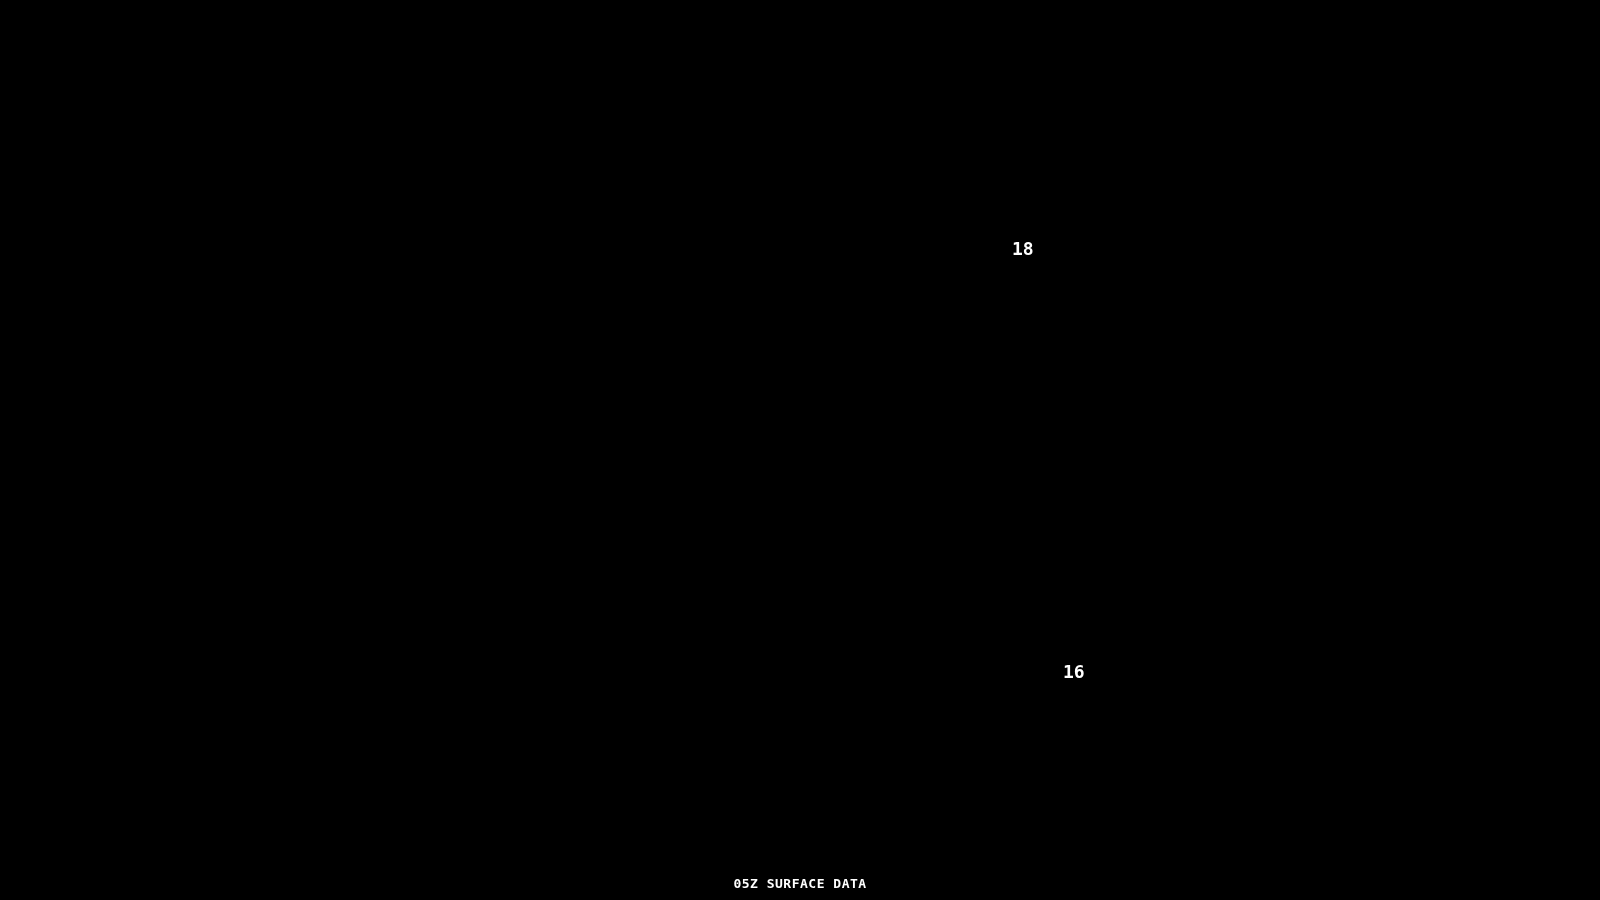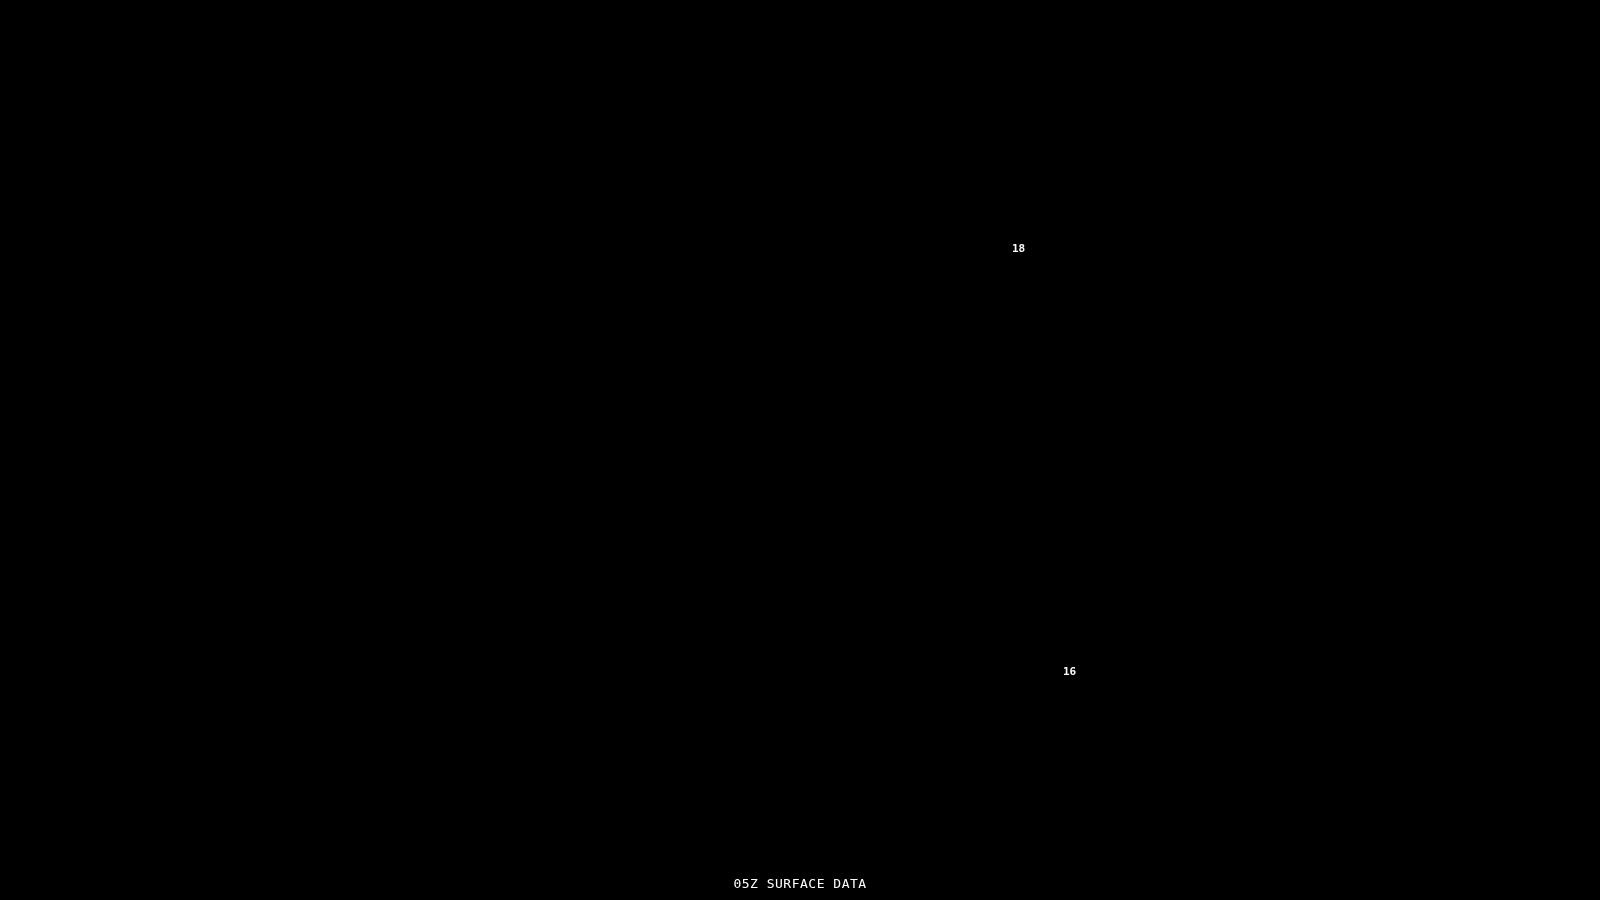--- a/index.html
+++ b/index.html
@@ -11,33 +11,33 @@
     position: relative;
     width: 1600px;
     height: 900px;
     background: #000000;
     overflow: hidden;
     font-family: "DejaVu Sans Mono", monospace;
   }
   .station {
     position: absolute;
     color: #ffffff;
-    font-size: 11px;
+    font-size: 18px;
     font-weight: bold;
     line-height: 13px;
     white-space: pre;
   }
   .plot-title {
     position: absolute;
     left: 50%;
     top: 877px;
     transform: translateX(-50%);
     color: #ffffff;
     font-size: 13px;
-    font-weight: normal;
+    font-weight: bold;
     line-height: 13px;
     letter-spacing: 0.5px;
     white-space: pre;
   }
 </style>
 </head>
 <body>
 
 <div class="screen">
 

